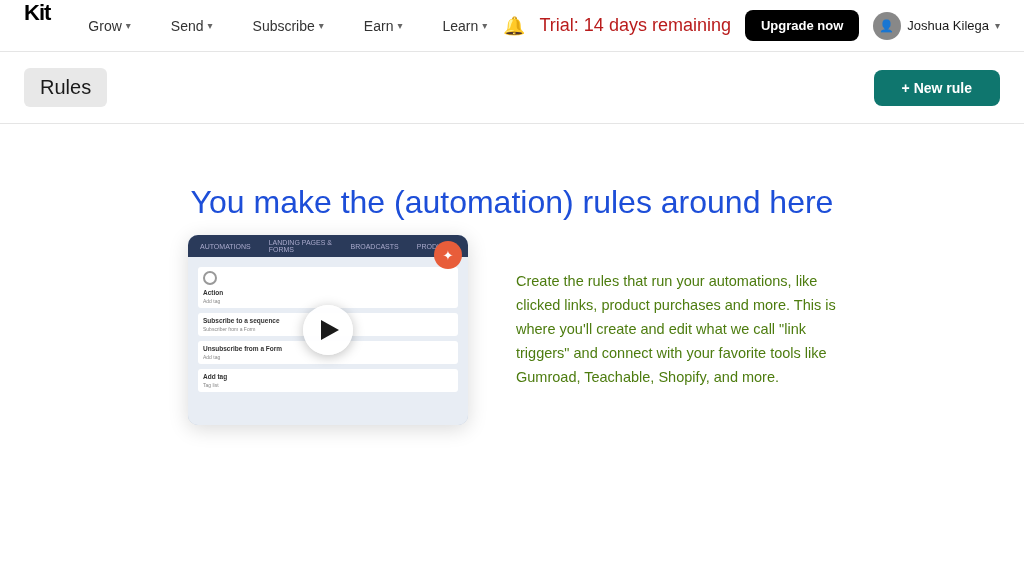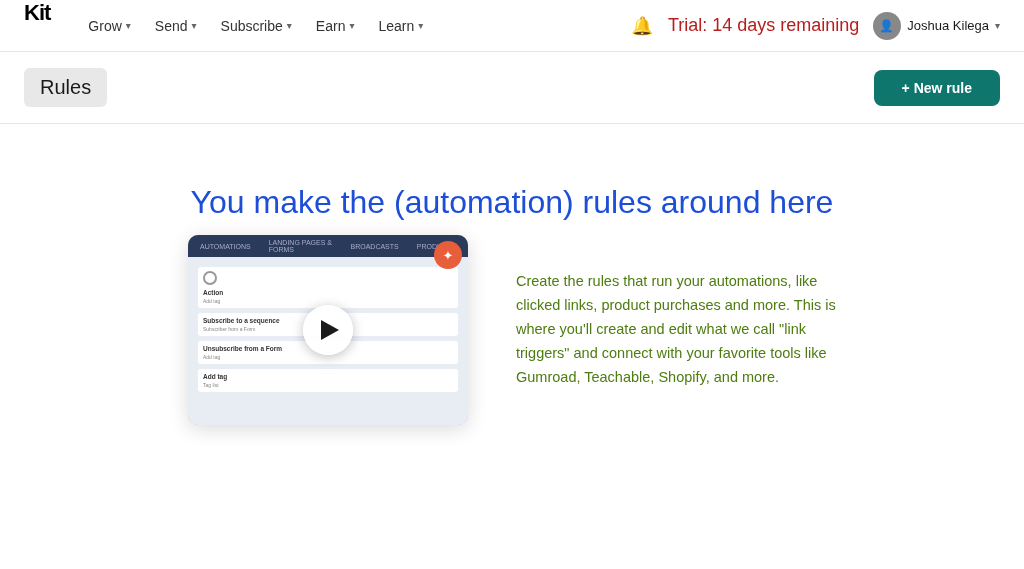--- a/index.html
+++ b/index.html
@@ -4,21 +4,21 @@
   <style>
     * { margin: 0; padding: 0; box-sizing: border-box; }
     body { font-family: -apple-system, BlinkMacSystemFont, 'Segoe UI', sans-serif; background: #fff; color: #1a1a1a; }
 
     
     .navbar {
       display: flex; padding: 0 24px; height: 52px;
       border-bottom: 1px solid #e5e5e5; background: #fff;
     }
     .nav-logo { font-weight: 900; font-size: 22px; letter-spacing: -1px; margin-right: 28px; color: #000; }
-    .nav-items { display: flex; align-items: center; gap: 4px; flex: 1; }
+    .nav-items { display: flex; align-items: center; gap: 20px; flex: 1; }
     .nav-item {
       display: flex; align-items: center; gap: 4px; padding: 6px 10px;
       font-size: 14px; font-weight: 500; color: #333; cursor: pointer;
       border-radius: 6px;
     }
     .nav-chevron { font-size: 10px; color: #666; }
     .nav-right { display: flex; align-items: center; gap: 14px; }
     .nav-bell { font-size: 18px; cursor: pointer; color: #555; }
     .trial-badge { font-size: 18px; color: #b91c1c; }
     .upgrade-btn {
@@ -116,20 +116,21 @@
         <span class="nav-chevron">▾</span>
       </div>
       <div class="nav-item">
         <span>Learn</span>
         <span class="nav-chevron">▾</span>
       </div>
     </div>
     <div class="nav-right">
       <span class="nav-bell">🔔</span>
       <span class="trial-badge">Trial: 14 days remaining</span>
+      <button class="upgrade-btn">Upgrade now</button>
       <div class="user-info">
         <div class="user-avatar">👤</div>
         <span class="user-name">Joshua Kilega</span>
         <span class="nav-chevron">▾</span>
       </div>
     </div>
   </nav>
 
   <div class="page-header">
     <div class="page-title-box">Rules</div>

